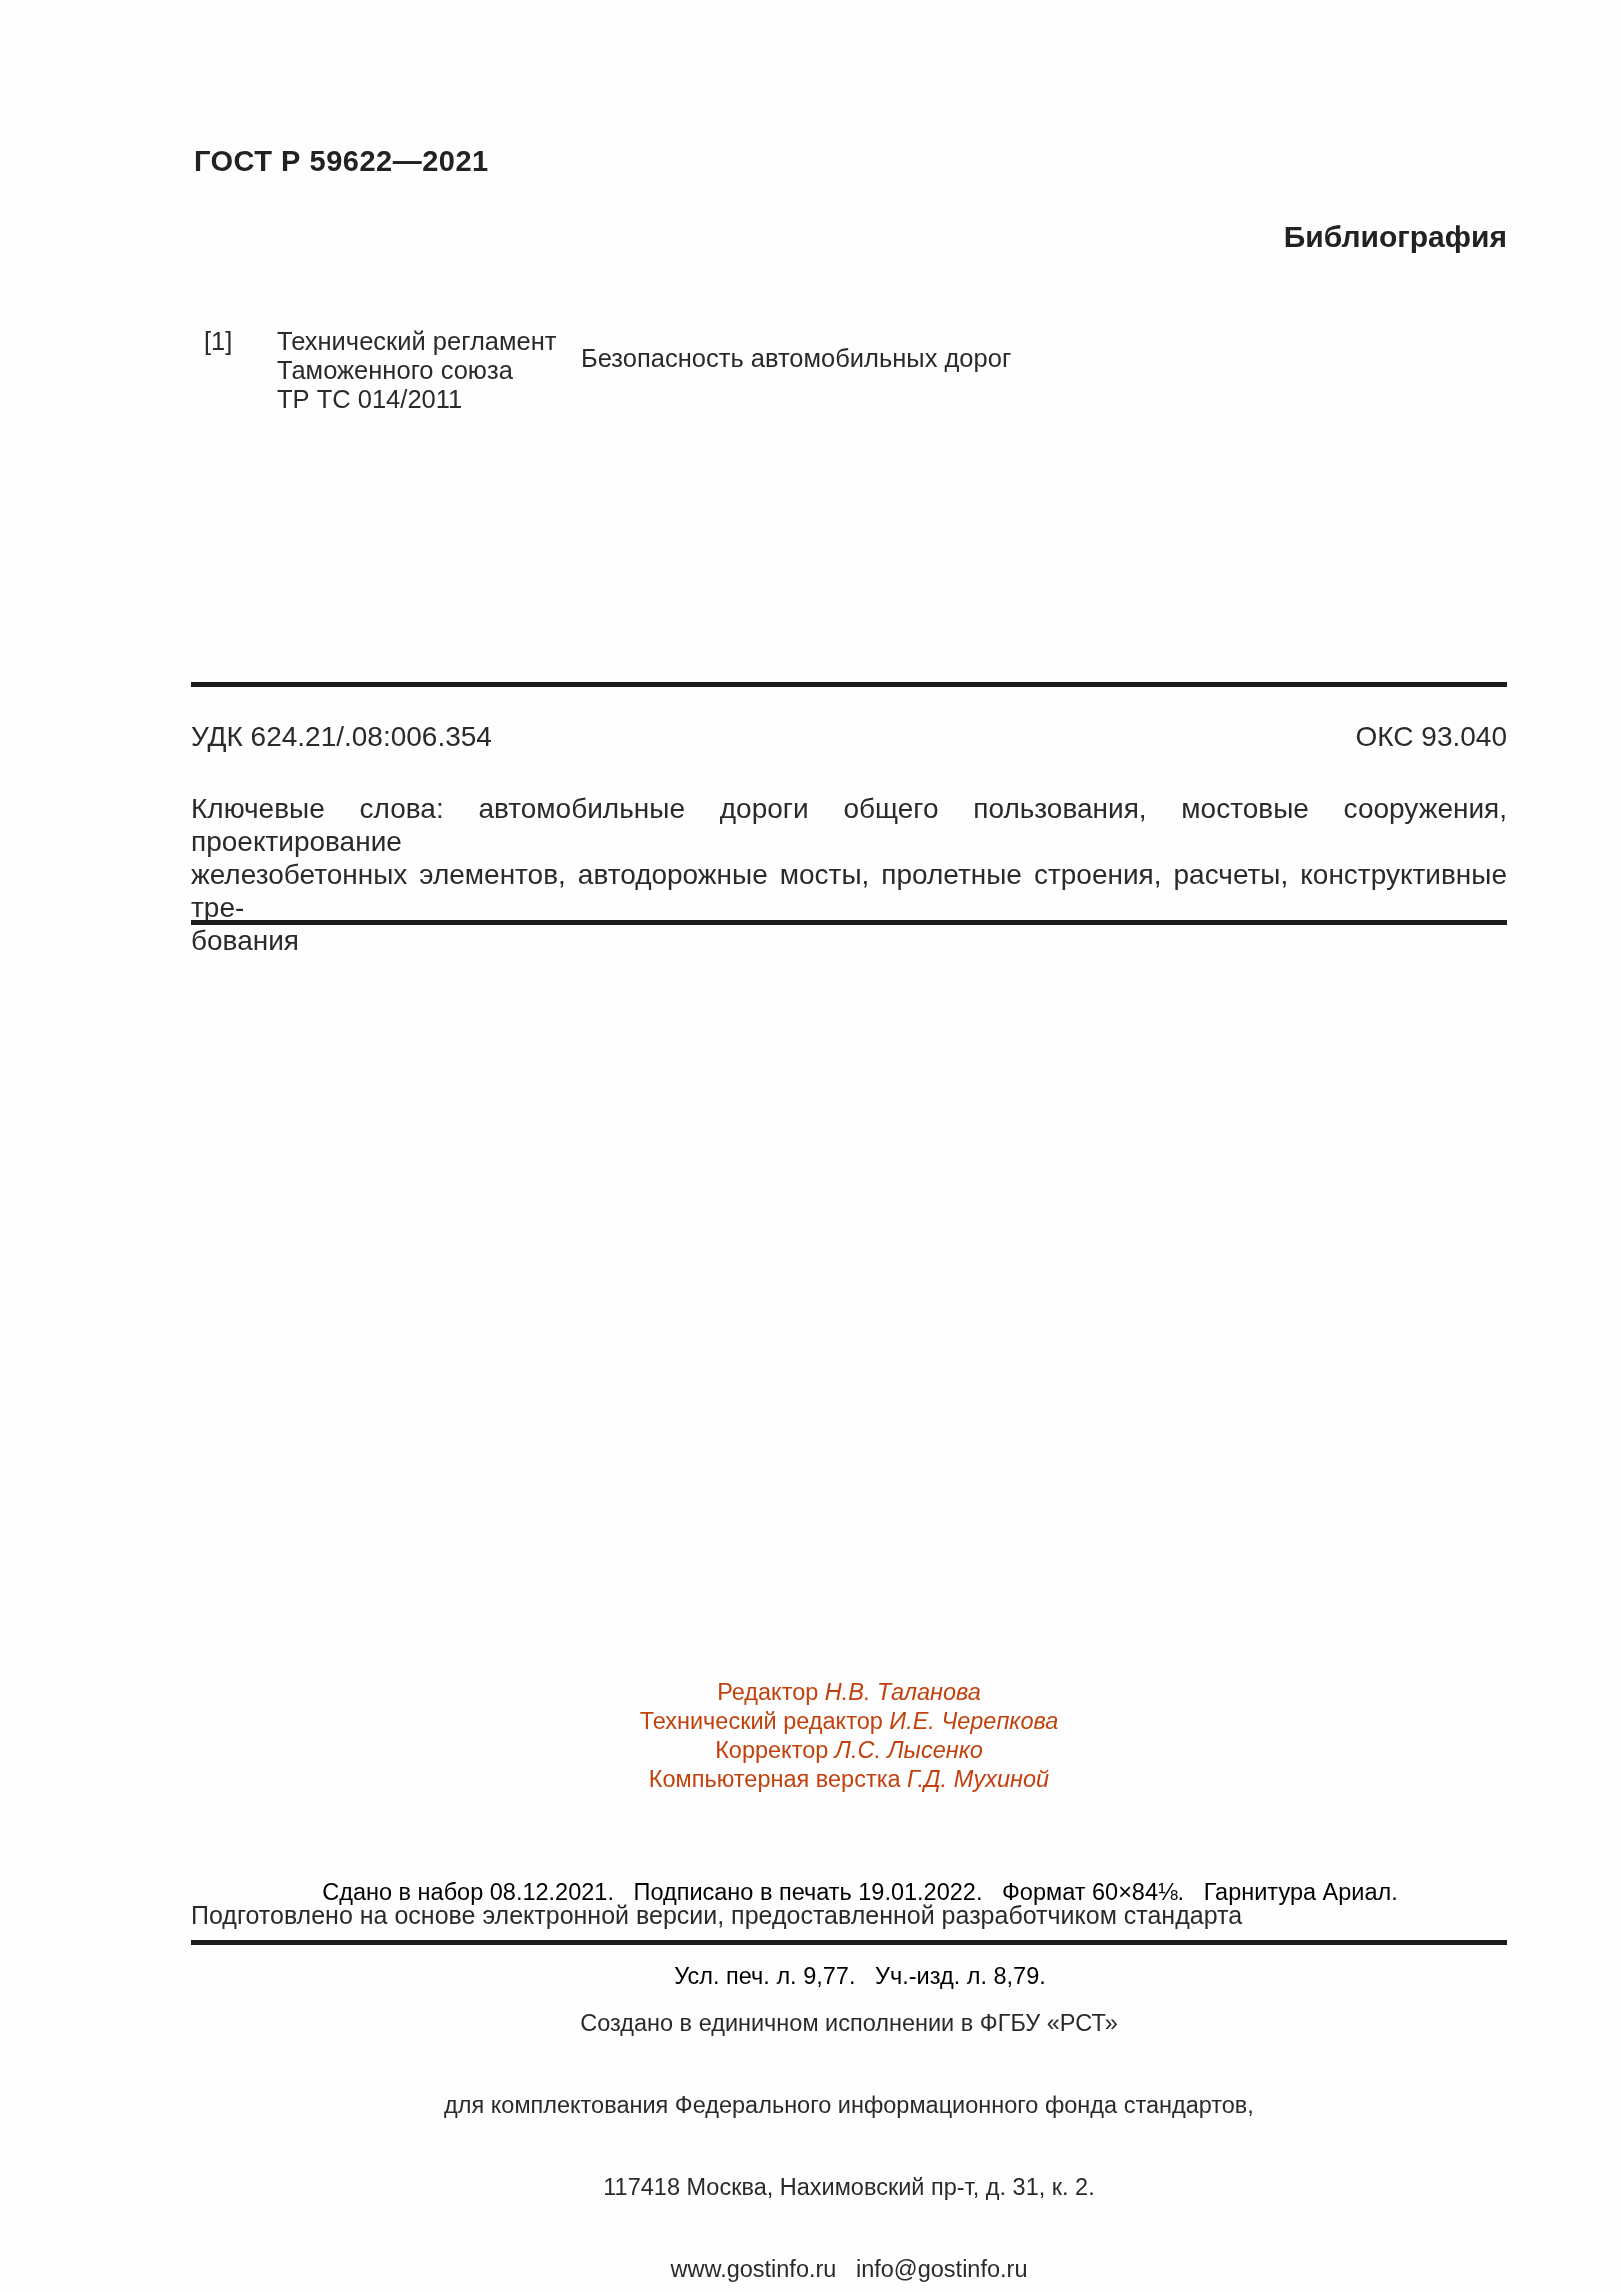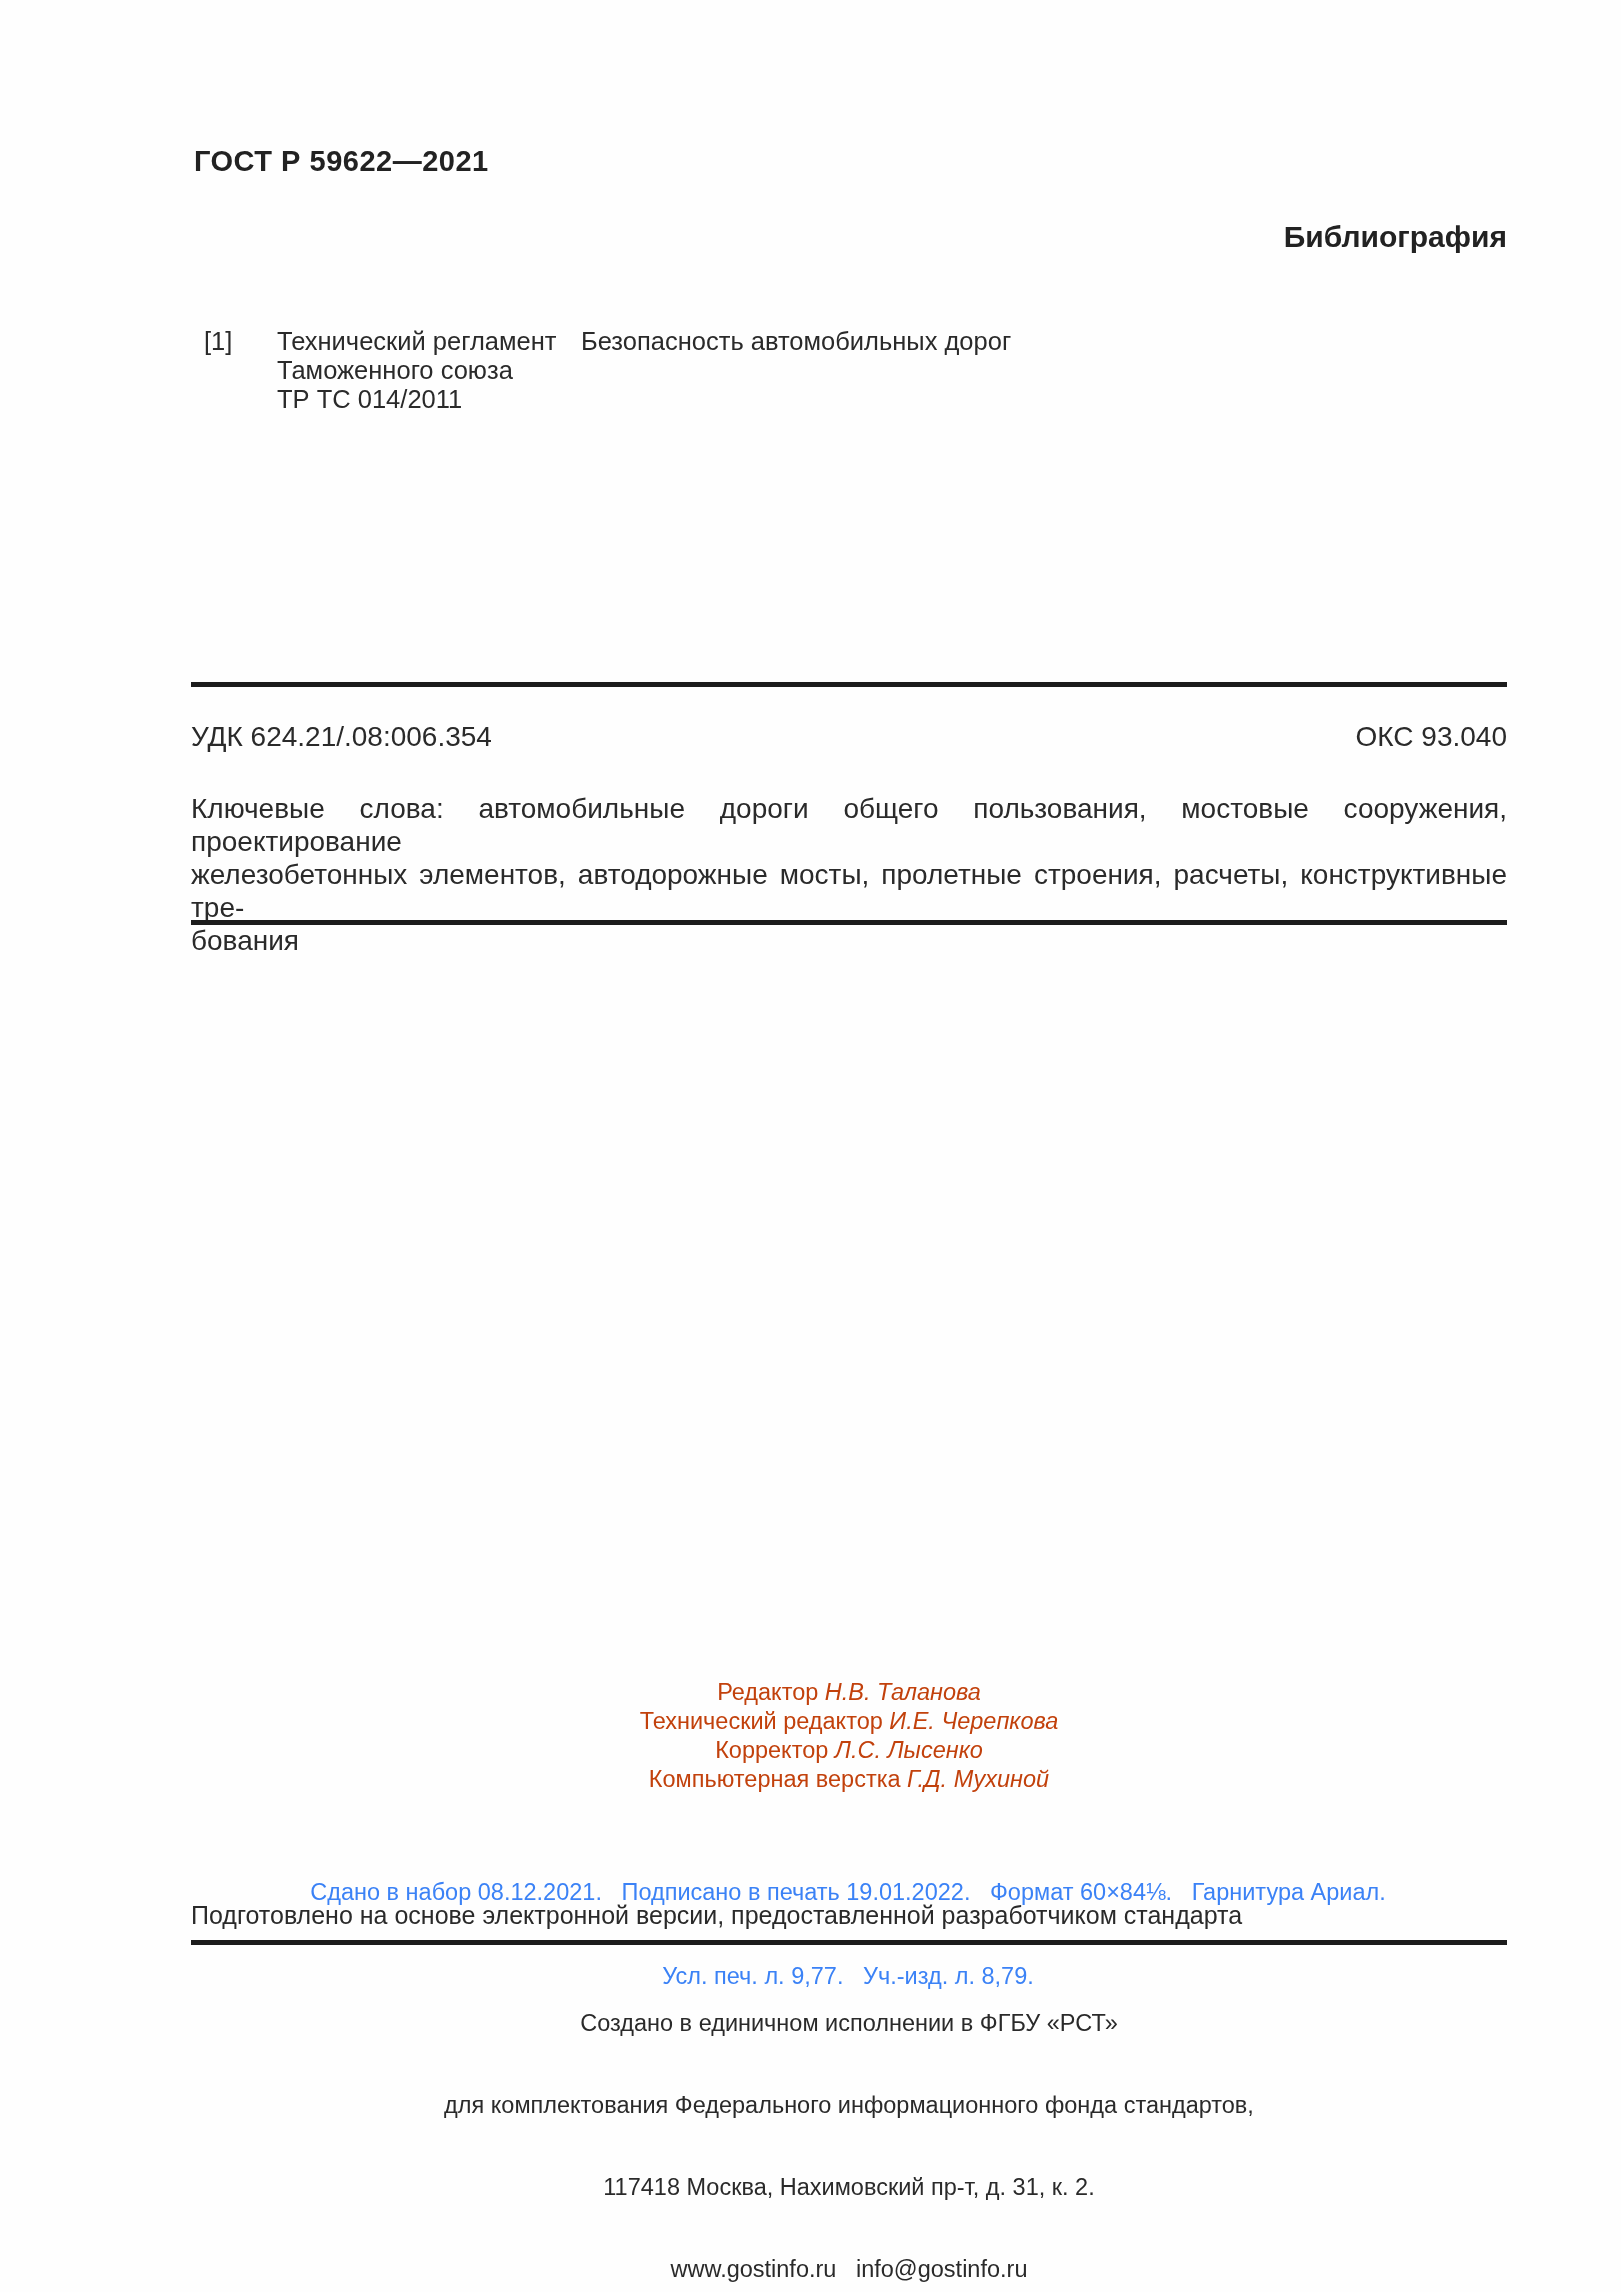--- a/index.html
+++ b/index.html
@@ -44,21 +44,21 @@
     position: absolute;
     left: 0;
     top: 327px;
     width: 1621px;
     font-size: 25.5px;
     line-height: 29px;
     color: #2a2a2a;
   }
   .bib-num    { position: absolute; left: 204px; top: 0; }
   .bib-source { position: absolute; left: 277px; top: 0; }
-  .bib-desc   { position: absolute; left: 581px; top: 0; white-space: nowrap; }
+  .bib-desc   { position: absolute; left: 581px; top: 17px; white-space: nowrap; }
   
   .rule {
     position: absolute;
     left: 191px;
     width: 1316px;
     height: 4.9px;
     background: #1c1c1c;
   }
   .rule-1 { top: 682px; }
   .rule-2 { top: 920px; }
@@ -97,27 +97,27 @@
     width: 1316px;
     text-align: center;
     font-size: 23.5px;
     line-height: 29px;
     color: #c2410c;
   }
   .credit-name { font-style: italic; }
   
   .imprint {
     position: absolute;
-    left: 190px;
+    left: 202px;
     top: 1822px;
     width: 1316px;
     text-align: center;
     font-size: 23.5px;
     line-height: 28px;
-    color: #3b82f6;
+    color: #000000;
     white-space: pre-wrap;
   }
   .prepared-note {
     position: absolute;
     left: 191px;
     top: 1901px;
     width: 1316px;
     text-align: left;
     font-size: 25px;
     color: #2a2a2a;

